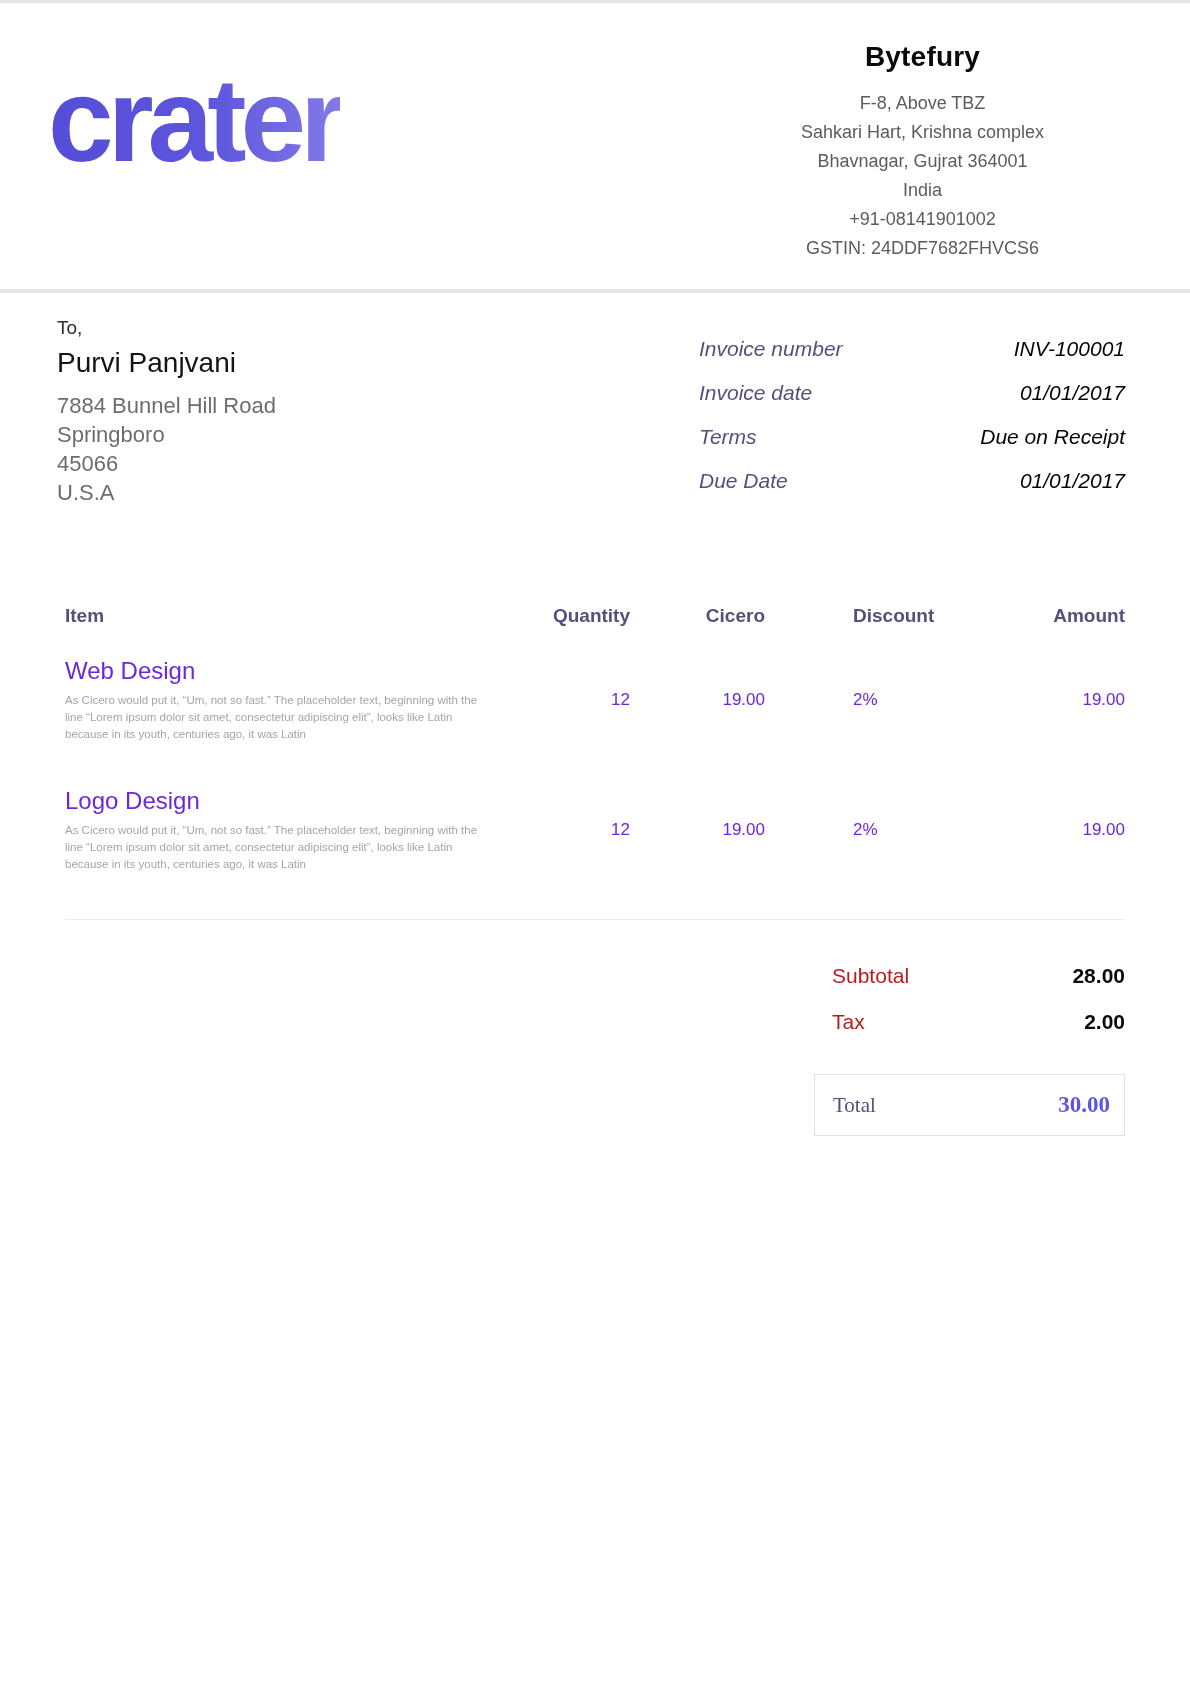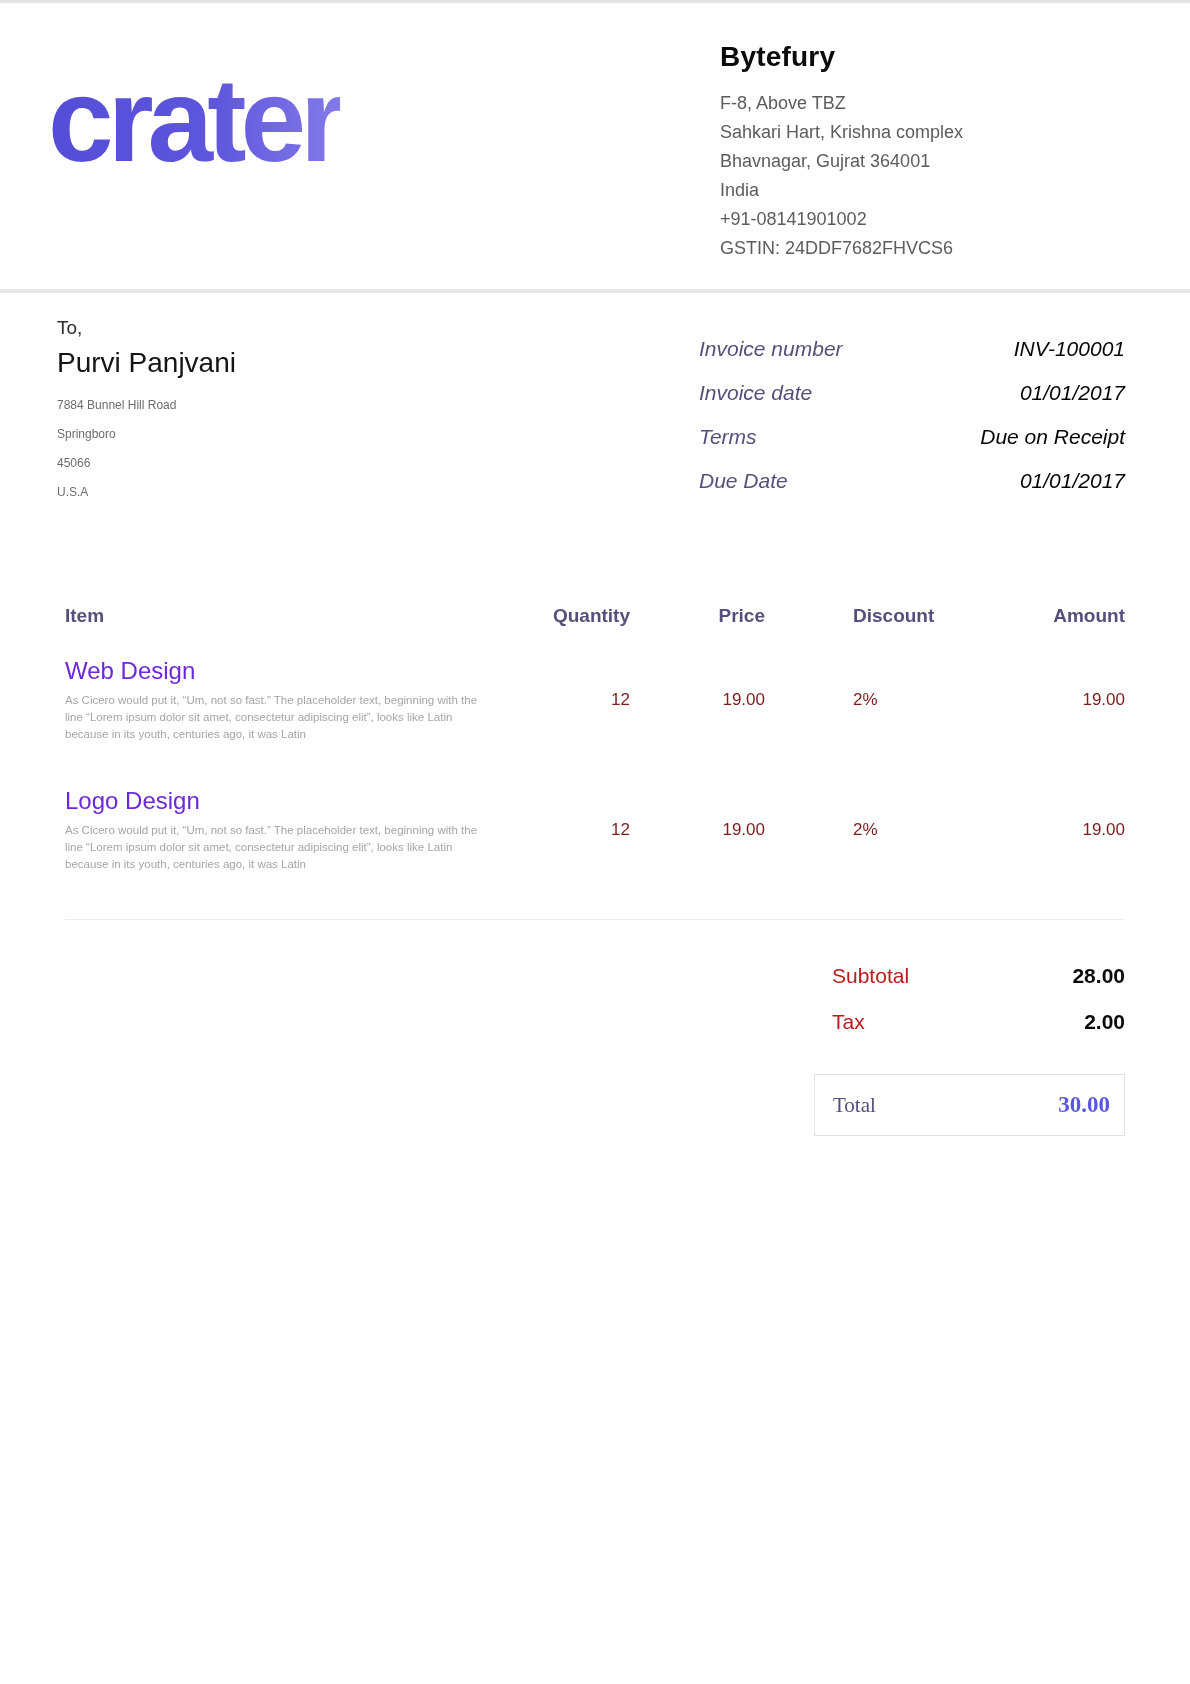--- a/index.html
+++ b/index.html
@@ -32,21 +32,21 @@
     letter-spacing: -6px;
     line-height: 1.0;
     background: linear-gradient(90deg, #544dd6 0%, #5d55dc 55%, #837ae8 100%);
     -webkit-background-clip: text;
     background-clip: text;
     color: transparent;
   }
   @supports not (background-clip: text) {
     .logo-text { color: #5851d8; background: none; }
   }
-  .company { width: 405px; margin-top: 38px; }
+  .company { width: 405px; margin-top: 38px; text-align: center; }
   .company-name {
     font-size: 28px;
     font-weight: 700;
     color: #0a0a0a;
     margin-bottom: 16px;
     letter-spacing: 0.2px;
   }
   .company-address div {
     font-size: 18px;
     color: #5c5c5c;
@@ -54,21 +54,21 @@
   }
 
   
   .meta-section {
     display: flex;
     justify-content: space-between;
     padding: 24px 65px 0 57px;
   }
   .to-label { font-size: 19px; color: #2e2e2e; margin-bottom: 8px; }
   .customer-name { font-size: 28px; color: #141414; margin-bottom: 12px; }
-  .customer-address div { font-size: 12px; color: #6d6d6d; line-height: 29px; }
+  .customer-address div { font-size: 22px; color: #6d6d6d; line-height: 29px; }
 
   .invoice-meta { width: 426px; margin-top: 20px; font-style: italic; }
   .meta-row {
     display: flex;
     justify-content: space-between;
     align-items: baseline;
     margin-bottom: 20px;
   }
   .meta-label { font-size: 21px; color: #55507b; }
   .meta-value { font-size: 21px; color: #050505; font-weight: 500; }
@@ -89,21 +89,21 @@
   td.cell-item { vertical-align: top; text-align: left; }
   .item-name { font-size: 24px; color: #6d28d9; margin-bottom: 7px; }
   .item-desc {
     font-size: 11.5px;
     color: #a5a5a5;
     line-height: 17px;
     max-width: 432px;
   }
   .num {
     font-size: 17px;
-    color: #7f1d1d;
+    color: #6d28d9;
     text-align: right;
     white-space: nowrap;
   }
   td.cell-discount { text-align: left; padding-left: 88px; }
   tr.item-row td { padding-bottom: 44px; }
   .items-divider { height: 1px; background: #ececf2; margin-top: 2px; }
 
   
   .totals {
     display: flex;
@@ -195,21 +195,21 @@
         <col style="width:450px">
           <col style="width:115px">
           <col style="width:135px">
         <col style="width:230px">
           <col style="width:130px">
       </colgroup>
       <thead>
         <tr>
           <th class="col-item">Item</th>
           <th>Quantity</th>
-          <th>Price</th>
+          <th>Cicero</th>
           <th class="col-discount">Discount</th>
           <th>Amount</th>
         </tr>
       </thead>
       <tbody>
         <tr class="item-row">
           <td class="cell-item">
             <div class="item-name">Web Design</div>
             <div class="item-desc">As Cicero would put it, “Um, not so fast.” The placeholder text, beginning with the line “Lorem ipsum dolor sit amet, consectetur adipiscing elit”, looks like Latin because in its youth, centuries ago, it was Latin</div>
           </td>

